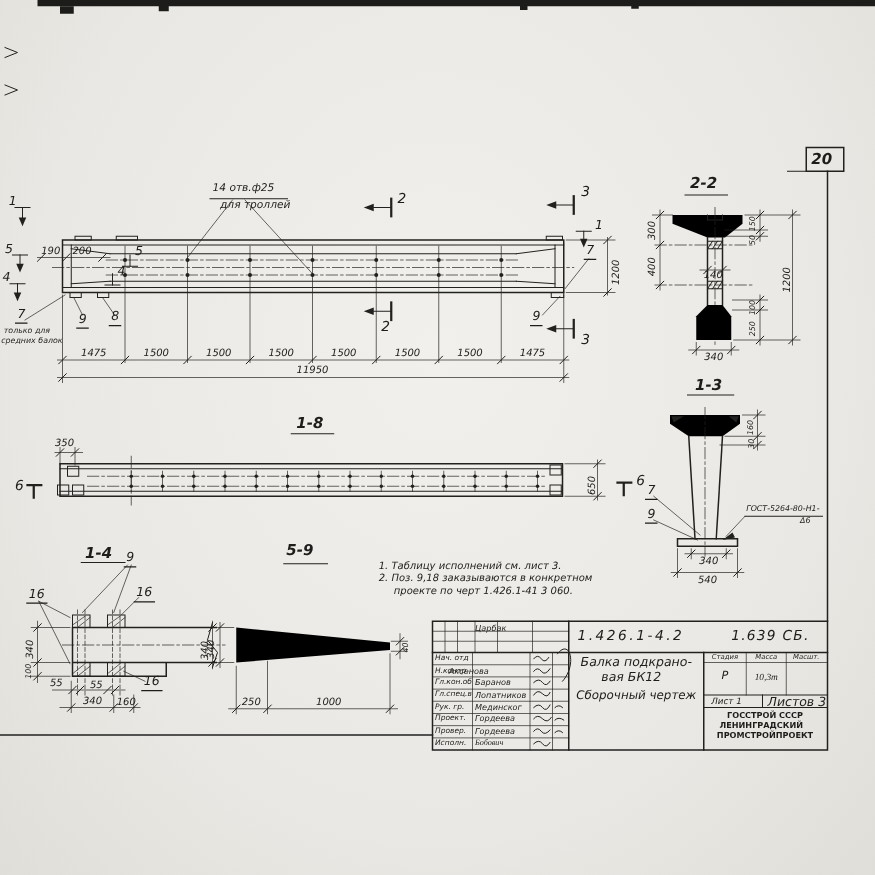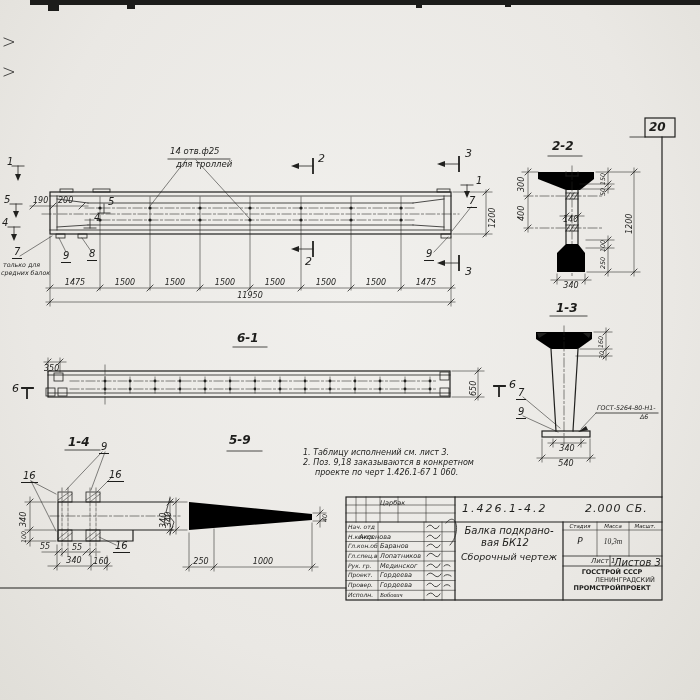--- a/index.html
+++ b/index.html
@@ -305,22 +305,22 @@
 <div class="lbl d ctr" style="left:75px;top:279px;">1475</div>
 <div class="lbl d ctr" style="left:125px;top:279px;">1500</div>
 <div class="lbl d ctr" style="left:175px;top:279px;">1500</div>
 <div class="lbl d ctr" style="left:225px;top:279px;">1500</div>
 <div class="lbl d ctr" style="left:275px;top:279px;">1500</div>
 <div class="lbl d ctr" style="left:326px;top:279px;">1500</div>
 <div class="lbl d ctr" style="left:376px;top:279px;">1500</div>
 <div class="lbl d ctr" style="left:426px;top:279px;">1475</div>
 <div class="lbl d ctr" style="left:250px;top:292px;">11950</div>
 
-<div class="lbl t" style="left:237px;top:332px;">6-1</div>
-<div class="lbl d" style="left:44px;top:365px;text-align:right;">350</div>
+<div class="lbl t" style="left:237px;top:332px;">1-8</div>
+<div class="lbl d" style="left:44px;top:351px;text-align:right;">350</div>
 <div class="lbl d rot" style="left:470px;top:396px;">650</div>
 <div class="lbl pos" style="left:10px;top:383px;border:none;font-size:11px;">6</div>
 <div class="lbl pos" style="left:507px;top:379px;border:none;font-size:11px;">6</div>
 
 <div class="lbl t" style="left:552px;top:140px;">2-2</div>
 <div class="lbl d rot" style="left:518px;top:192px;">300</div>
 <div class="lbl d rot" style="left:518px;top:221px;">400</div>
 <div class="lbl d" style="left:563px;top:205px;margin-top:11px;">140</div>
 <div class="lbl s rot" style="left:600px;top:185px;">150</div>
 <div class="lbl s rot" style="left:600px;top:196px;">50</div>
@@ -353,36 +353,36 @@
 <div class="lbl d rot" style="left:160px;top:528px;">340</div>
 
 <div class="lbl t" style="left:229px;top:434px;">5-9</div>
 <div class="lbl d rot" style="left:165px;top:527px;">340</div>
 <div class="lbl s rot" style="left:322px;top:522px;">40</div>
 <div class="lbl d ctr" style="left:201px;top:558px;">250</div>
 <div class="lbl d ctr" style="left:263px;top:558px;">1000</div>
 
 <div class="lbl n" style="left:303px;top:449px;">1. Таблицу исполнений см. лист 3.</div>
 <div class="lbl n" style="left:303px;top:459px;">2. Поз. 9,18 заказываются в конкретном</div>
-<div class="lbl n" style="left:315px;top:469px;">проекте по черт 1.426.1-67 1 060.</div>
+<div class="lbl n" style="left:315px;top:469px;">проекте по черт 1.426.1-41 3 060.</div>
 
 <div class="lbl tb" style="left:462px;top:503px;font-size:11px;letter-spacing:2px;">1.426.1-4.2</div>
-<div class="lbl tb" style="left:585px;top:503px;font-size:11px;letter-spacing:1px;">2.000 СБ.</div>
+<div class="lbl tb" style="left:585px;top:503px;font-size:11px;letter-spacing:1px;">1.639 СБ.</div>
 <div class="lbl tb ctr" style="left:509px;top:526px;font-size:10px;">Балка подкрано-</div>
 <div class="lbl tb ctr" style="left:505px;top:538px;font-size:10px;">вая БК12</div>
 <div class="lbl tb ctr" style="left:509px;top:552px;font-size:9.5px;">Сборочный  чертеж</div>
 <div class="lbl tb ctr" style="left:580px;top:524px;font-size:5.5px;">Стадия</div>
 <div class="lbl tb ctr" style="left:613px;top:524px;font-size:5.5px;">Масса</div>
 <div class="lbl tb ctr" style="left:645px;top:524px;font-size:5.5px;">Масшт.</div>
 <div class="lbl tb ctr" style="left:580px;top:537px;font-size:9px;">Р</div>
 <div class="lbl tb ctr" style="left:613px;top:538px;font-size:7.5px;font-family:Liberation Serif, serif;">10,3т</div>
-<div class="lbl tb" style="left:569px;top:558px;font-size:7px;margin-left:22px;">Лист 1</div>
+<div class="lbl tb" style="left:569px;top:558px;font-size:7px;">Лист 1</div>
 <div class="lbl tb" style="left:614px;top:558px;font-size:10px;">Листов 3</div>
 <div class="lbl ctr" style="left:612px;top:569px;font-size:6.5px;font-weight:bold;font-style:normal;">ГОССТРОЙ СССР</div>
-<div class="lbl ctr" style="left:608px;top:577px;font-size:6.5px;font-weight:normal;font-style:normal;padding-left:34px;">ЛЕНИНГРАДСКИЙ</div>
+<div class="lbl ctr" style="left:592px;top:577px;font-size:6.5px;font-weight:bold;font-style:normal;padding-left:34px;">ЛЕНИНГРАДСКИЙ</div>
 <div class="lbl ctr" style="left:612px;top:585px;font-size:6.5px;font-weight:bold;font-style:normal;">ПРОМСТРОЙПРОЕКТ</div>
 
 <div class="lbl tb" style="left:348px;top:524px;font-size:6px;">Нач. отд</div>
 <div class="lbl tb" style="left:380px;top:500px;font-size:6.5px;">Царбак</div>
 <div class="lbl tb" style="left:348px;top:534px;font-size:6px;">Н.контр.</div>
 <div class="lbl tb" style="left:359px;top:534px;font-size:6.5px;">Аксенова</div>
 <div class="lbl tb" style="left:348px;top:543px;font-size:6px;">Гл.кон.об</div>
 <div class="lbl tb" style="left:380px;top:543px;font-size:6.5px;">Баранов</div>
 <div class="lbl tb" style="left:348px;top:553px;font-size:6px;">Гл.спец.в</div>
 <div class="lbl tb" style="left:380px;top:553px;font-size:6.5px;">Лопатников</div>

